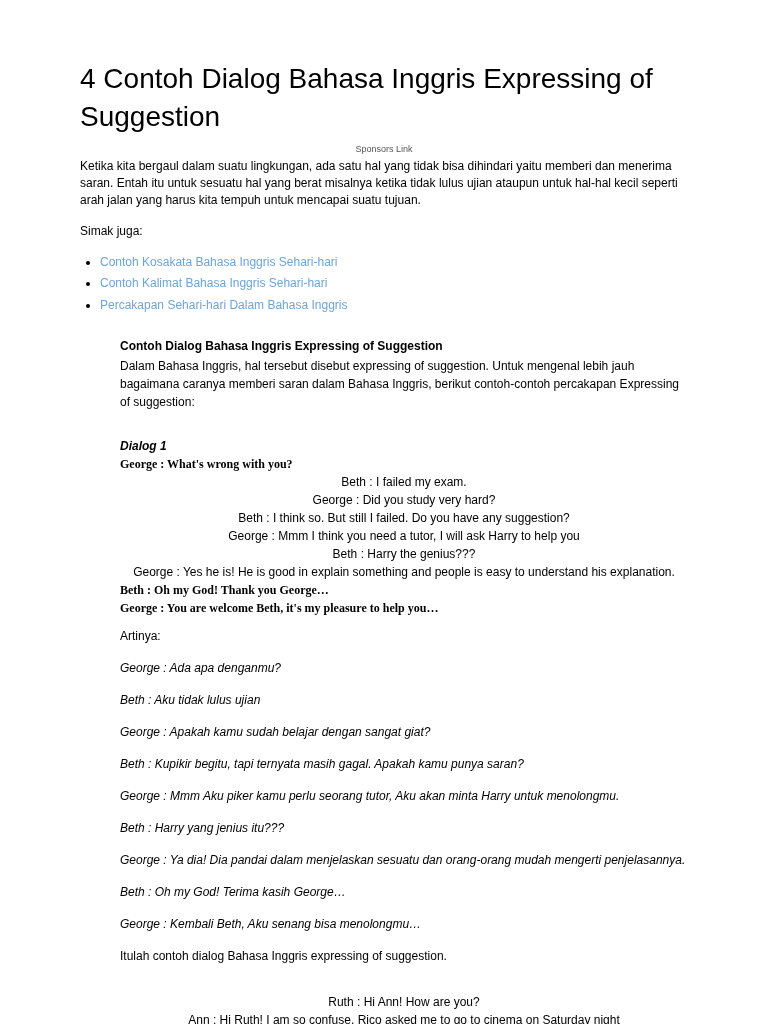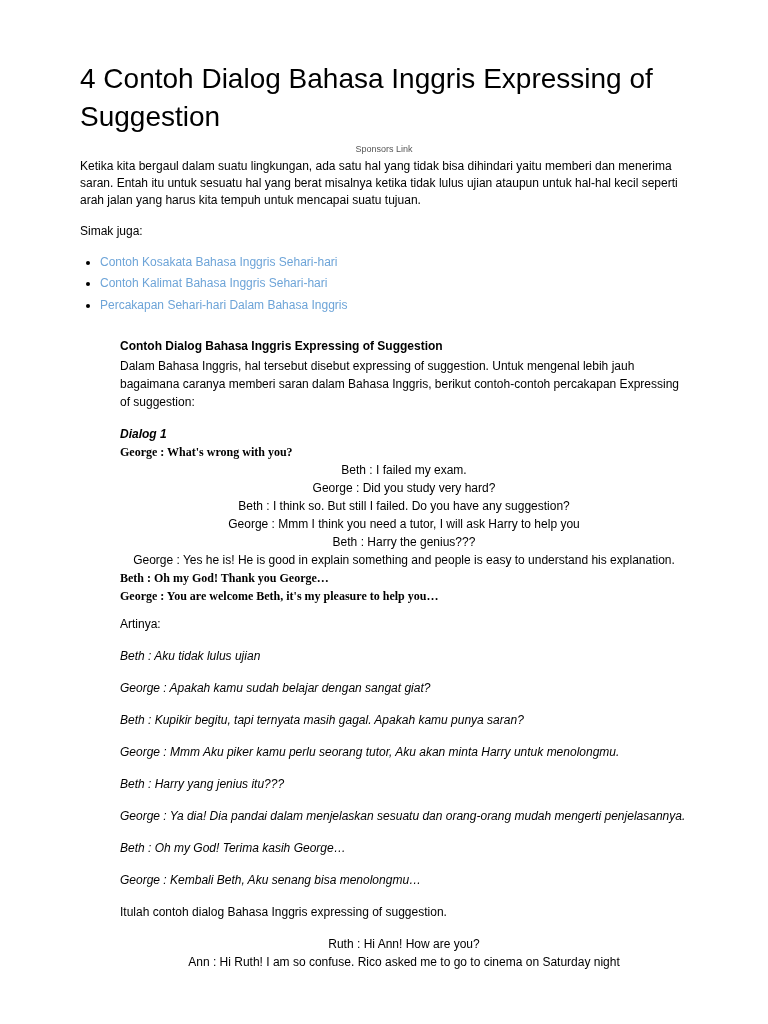--- a/index.html
+++ b/index.html
@@ -51,21 +51,21 @@
       padding-left: 40px;
       font-size: 12px;
       line-height: 1.5;
     }
     .section-title {
       font-weight: bold;
       margin-bottom: 2px;
       margin-top: 20px;
     }
     .section-desc {
-      margin-bottom: 14px;
+      margin-bottom: 26px;
     }
     .dialog-label {
       font-weight: bold;
       font-style: italic;
       margin-top: 4px;
     }
     .dialog-line {
       font-weight: normal;
       text-align: center;
     }
@@ -75,21 +75,21 @@
     }
     .translation-label {
       margin-top: 10px;
       margin-bottom: 14px;
     }
     .trans-line {
       font-style: italic;
       margin-bottom: 14px;
     }
     .closing {
-      margin-bottom: 14px;
+      margin-bottom: 28px;
     }
   </style>
 </head>
 <body>
 
 <h1>4 Contoh Dialog Bahasa Inggris Expressing of Suggestion</h1>
 
 <div class="sponsors">Sponsors Link</div>
 
 <p class="intro">Ketika kita bergaul dalam suatu lingkungan, ada satu hal yang tidak bisa dihindari yaitu memberi dan menerima saran. Entah itu untuk sesuatu hal yang berat misalnya ketika tidak lulus ujian ataupun untuk hal-hal kecil seperti arah jalan yang harus kita tempuh untuk mencapai suatu tujuan.</p>
@@ -111,20 +111,21 @@
   <div class="dialog-line">Beth : I failed my exam.</div>
   <div class="dialog-line">George : Did you study very hard?</div>
   <div class="dialog-line">Beth : I think so. But still I failed. Do you have any suggestion?</div>
   <div class="dialog-line">George : Mmm I think you  need a tutor, I will ask Harry to help you</div>
   <div class="dialog-line">Beth : Harry the genius???</div>
   <div class="dialog-line">George : Yes he is! He is good in explain something and people is easy to understand his explanation.</div>
   <div class="dialog-line-bold-serif">Beth : Oh my God! Thank you George…</div>
   <div class="dialog-line-bold-serif">George : You are welcome Beth, it's my pleasure to help you…</div>
   <div class="translation-label">Artinya:</div>
 
+  <div class="trans-line">George : Ada apa denganmu?</div>
   <div class="trans-line">Beth : Aku tidak lulus ujian</div>
   <div class="trans-line">George : Apakah kamu sudah belajar dengan sangat giat?</div>
   <div class="trans-line">Beth : Kupikir begitu, tapi ternyata masih gagal. Apakah kamu punya saran?</div>
   <div class="trans-line">George : Mmm Aku piker kamu perlu seorang tutor, Aku akan minta Harry untuk menolongmu.</div>
   <div class="trans-line">Beth : Harry yang jenius itu???</div>
   <div class="trans-line">George : Ya dia! Dia pandai dalam menjelaskan sesuatu dan orang-orang mudah mengerti penjelasannya.</div>
   <div class="trans-line">Beth : Oh my God! Terima kasih George…</div>
   <div class="trans-line">George : Kembali Beth, Aku senang bisa menolongmu…</div>
 
   <div class="closing">Itulah contoh dialog Bahasa Inggris expressing of suggestion.</div>

